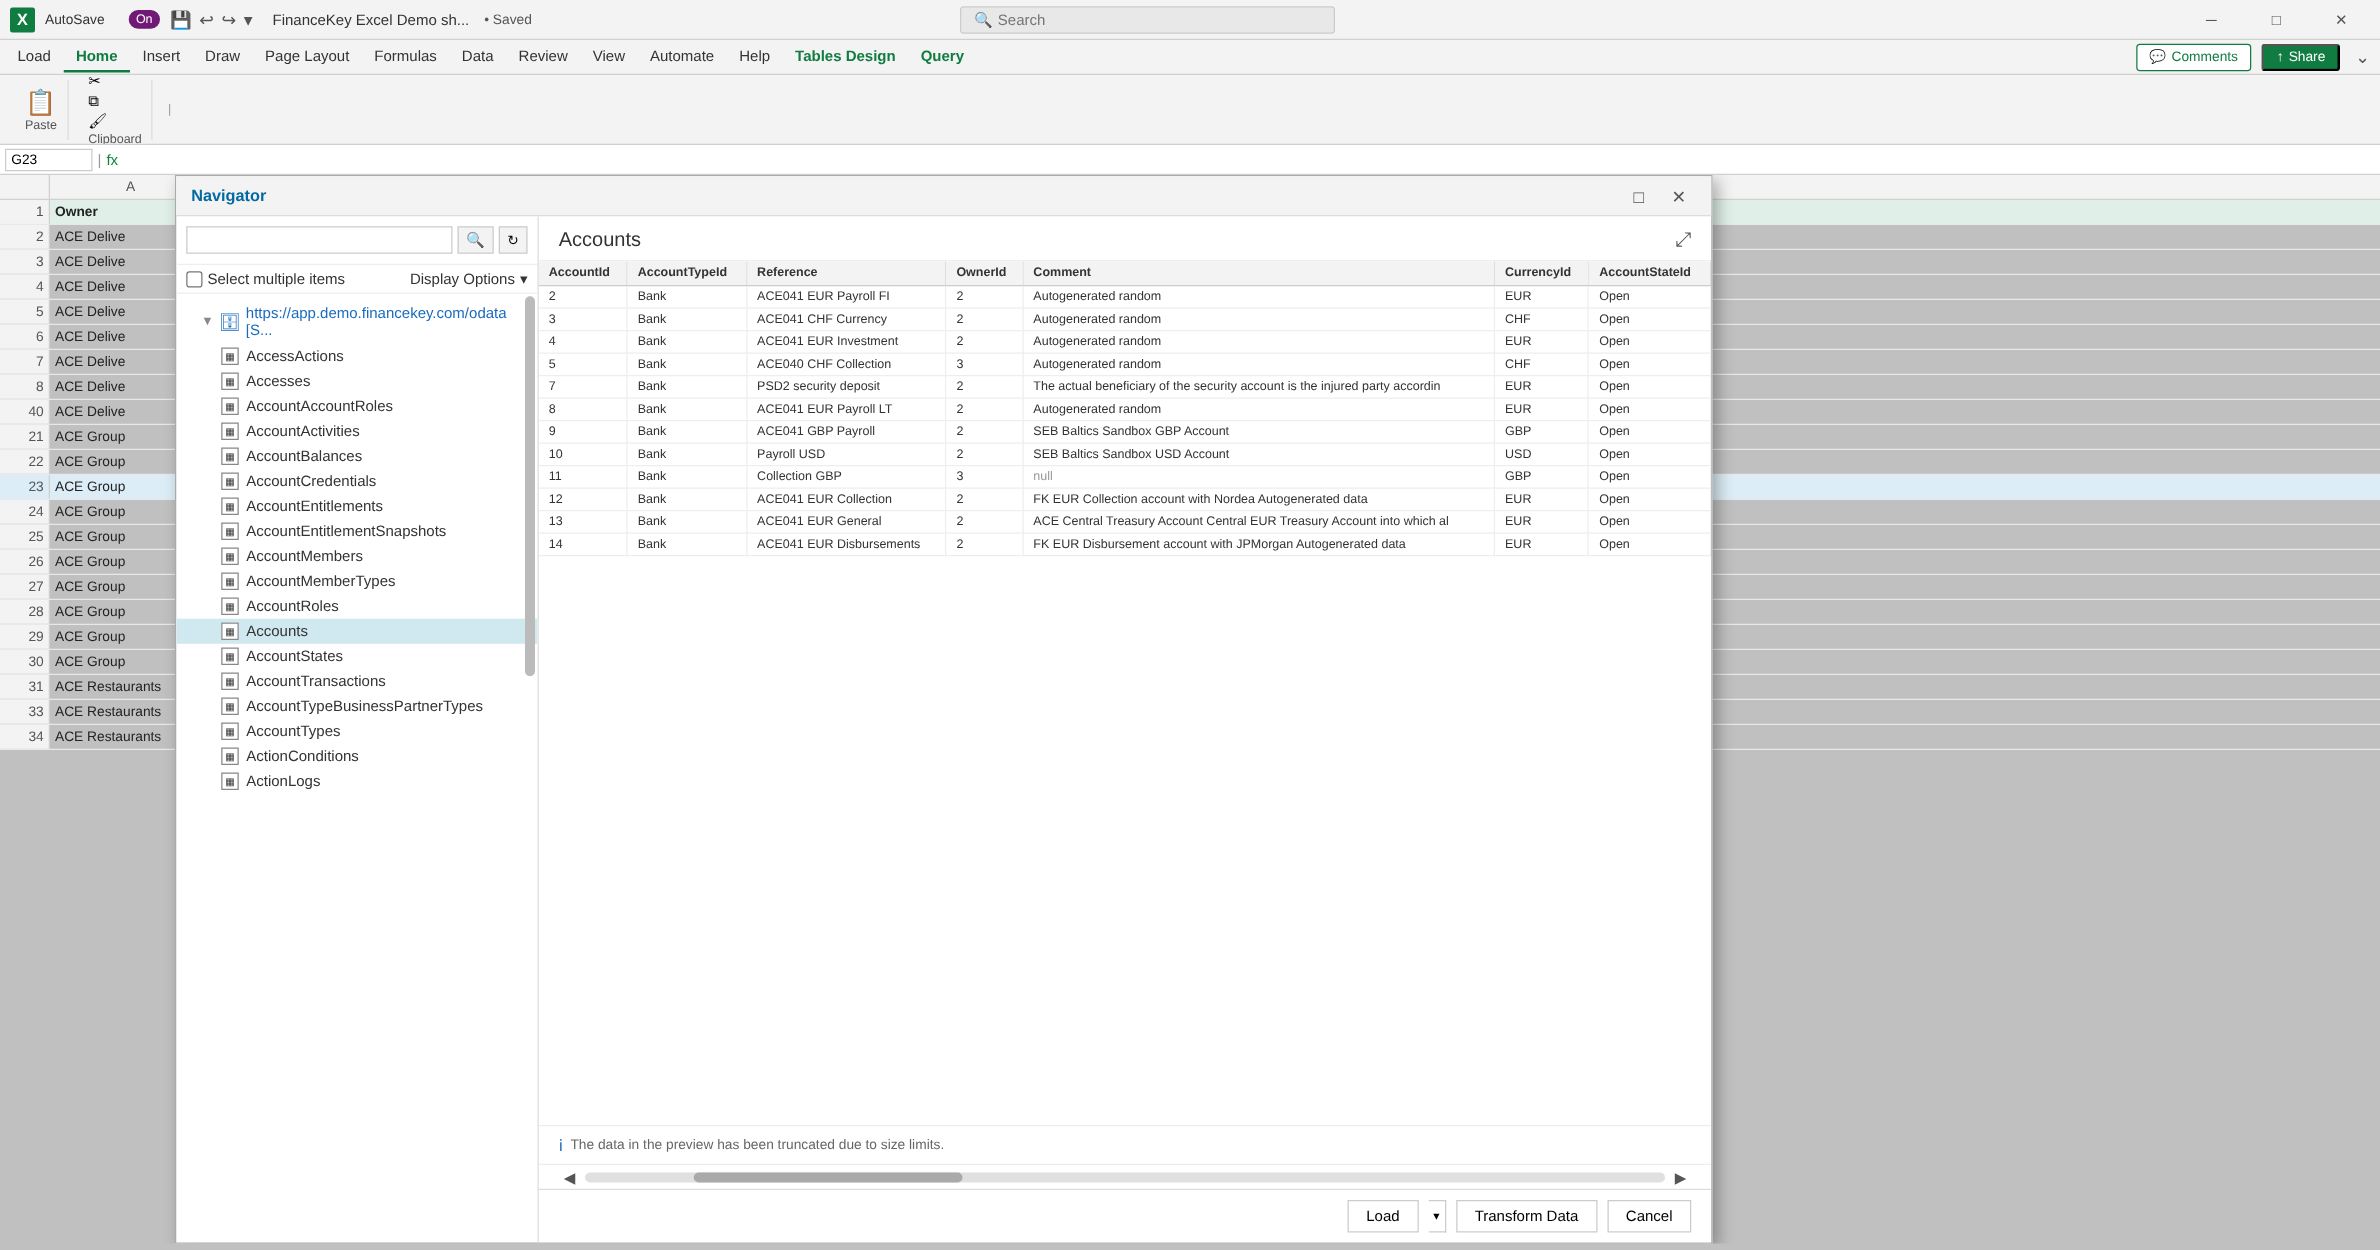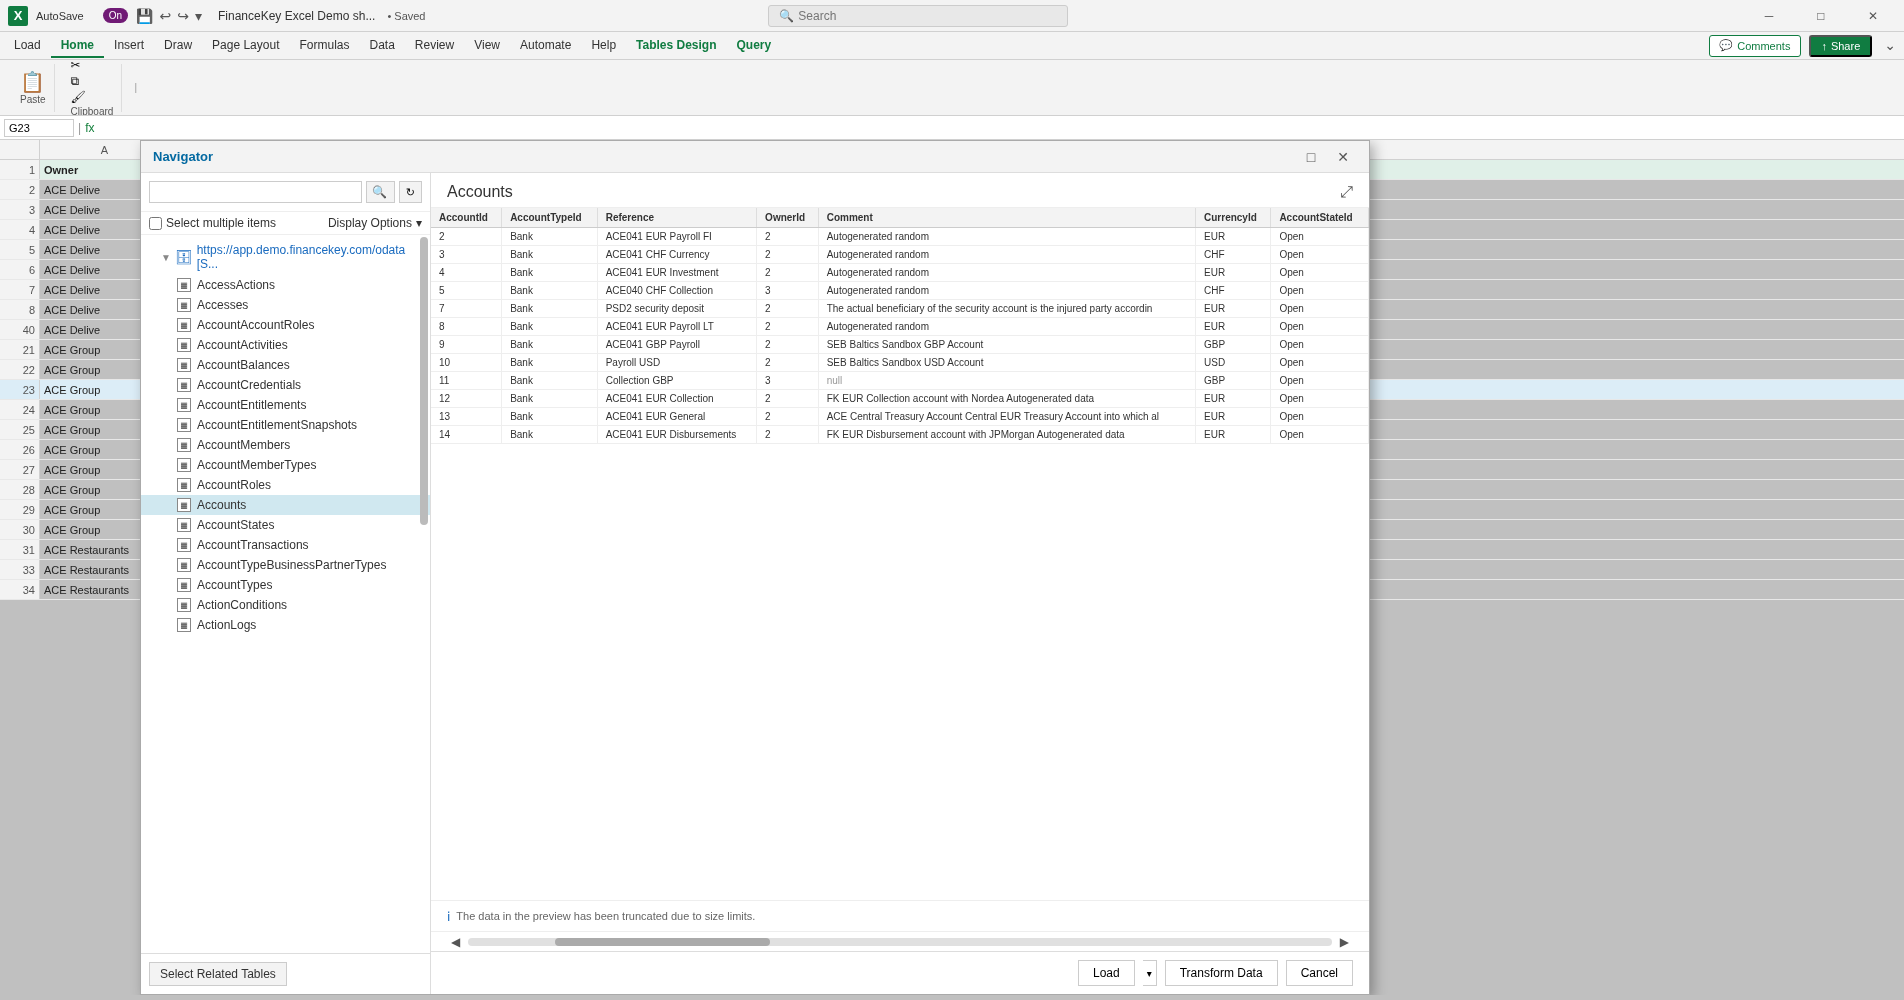--- a/index.html
+++ b/index.html
@@ -846,23 +846,20 @@
             <div class="nav-tree-item">
               <div class="nav-item-icon">▦</div>
               <span>ActionLogs</span>
             </div>
 
             <div style="position:absolute; right:0; top:0; width:12px; height:100%; display:flex; flex-direction:column; align-items:center;">
               <div style="width:8px; height:40%; background:#bbb; border-radius:4px; margin-top:20%;"></div>
             </div>
           </div>
 
-          <div class="nav-bottom">
-            <button class="nav-related-btn">Select Related Tables</button>
-          </div>
         </div>
 
         <div class="nav-right">
 
           <div class="nav-right-header">
             <span class="nav-right-title">Accounts</span>
             <span style="font-size:16px; color:#555; cursor:pointer;">⤢</span>
           </div>
 
           <div class="nav-table-area">

